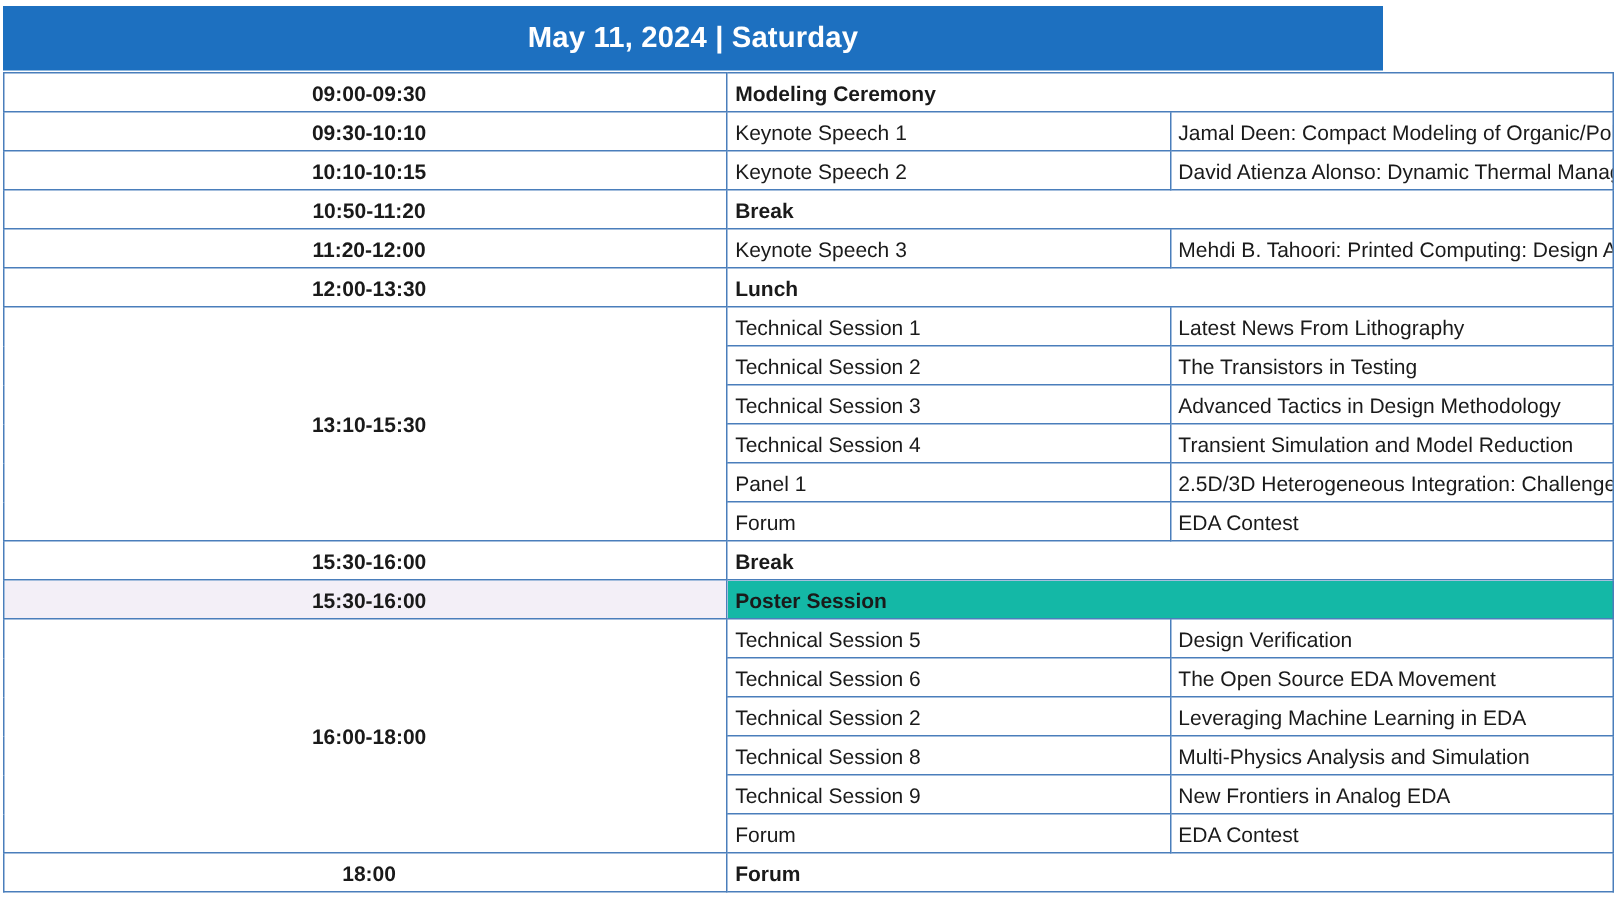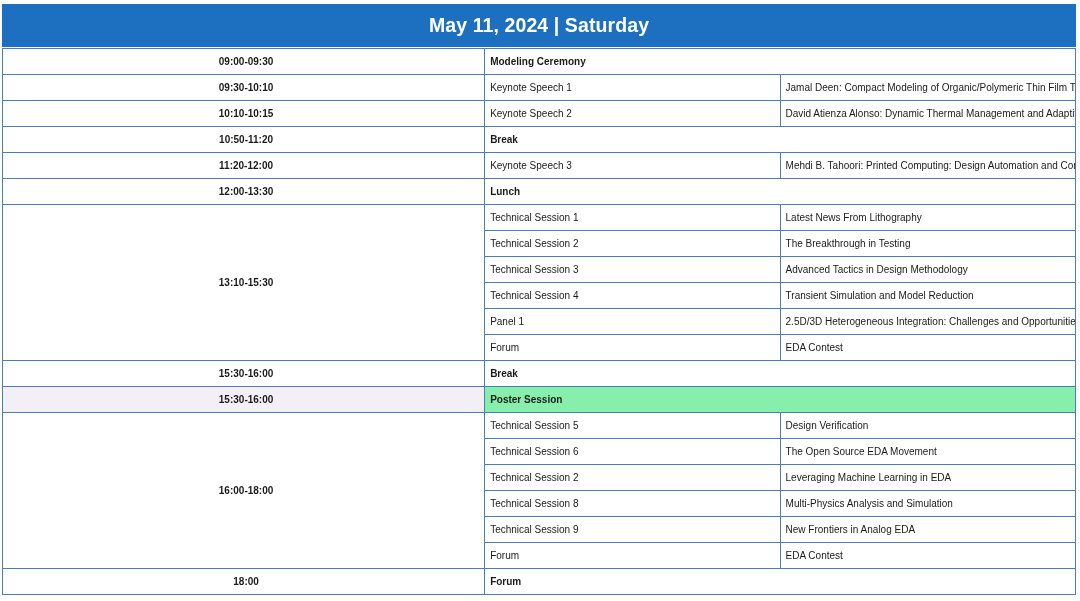--- a/index.html
+++ b/index.html
@@ -17,21 +17,21 @@
   #page {
     position: relative;
     width: 1080px;
     height: 601px;
     background: #ffffff;
   }
   .day-header {
     position: absolute;
     left: 2px;
     top: 4px;
-    width: 1074px;
+    width: 920px;
     height: 43px;
     background: #1d70c0;
     color: #ffffff;
     font-size: 19.5px;
     font-weight: bold;
     display: flex;
     align-items: center;
     justify-content: center;
     letter-spacing: 0.1px;
     box-sizing: border-box;
@@ -44,21 +44,21 @@
   }
   table.schedule {
     border-collapse: collapse;
     width: 1074px;
     table-layout: fixed;
   }
   table.schedule td {
     border: 1px solid #4a7ebb;
     height: 25px;
     padding: 0 0 0 5px;
-    font-size: 10px;
+    font-size: 14px;
     color: #1a1a1a;
     background: #ffffff;
     vertical-align: middle;
     overflow: hidden;
     white-space: nowrap;
   }
   td.col-time {
     width: 127px;
     text-align: center;
     padding: 0 4px;
@@ -72,21 +72,21 @@
   td.col-desc {
     font-weight: normal;
   }
   td.span-rest {
     font-weight: bold;
   }
   td.tint {
     background: #f3eff7;
   }
   tr.tint-row td {
-    background: #86efac;
+    background: #14b8a6;
   }
   tr.tint-row td.col-time {
     background: #f3eff7;
   }
 </style>
 </head>
 <body>
 
 <div id="page">
 
@@ -122,21 +122,21 @@
             <td class="col-time">12:00-13:30</td>
             <td class="col-label span-rest" colspan="2">Lunch</td>
           </tr>
           <tr>
             <td class="col-time" rowspan="6">13:10-15:30</td>
             <td class="col-label">Technical Session 1</td>
             <td class="col-desc">Latest News From Lithography</td>
           </tr>
           <tr>
             <td class="col-label">Technical Session 2</td>
-            <td class="col-desc">The Breakthrough in Testing</td>
+            <td class="col-desc">The Transistors in Testing</td>
           </tr>
           <tr>
             <td class="col-label">Technical Session 3</td>
             <td class="col-desc">Advanced Tactics in Design Methodology</td>
           </tr>
           <tr>
             <td class="col-label">Technical Session 4</td>
             <td class="col-desc">Transient Simulation and Model Reduction</td>
           </tr>
           <tr>

